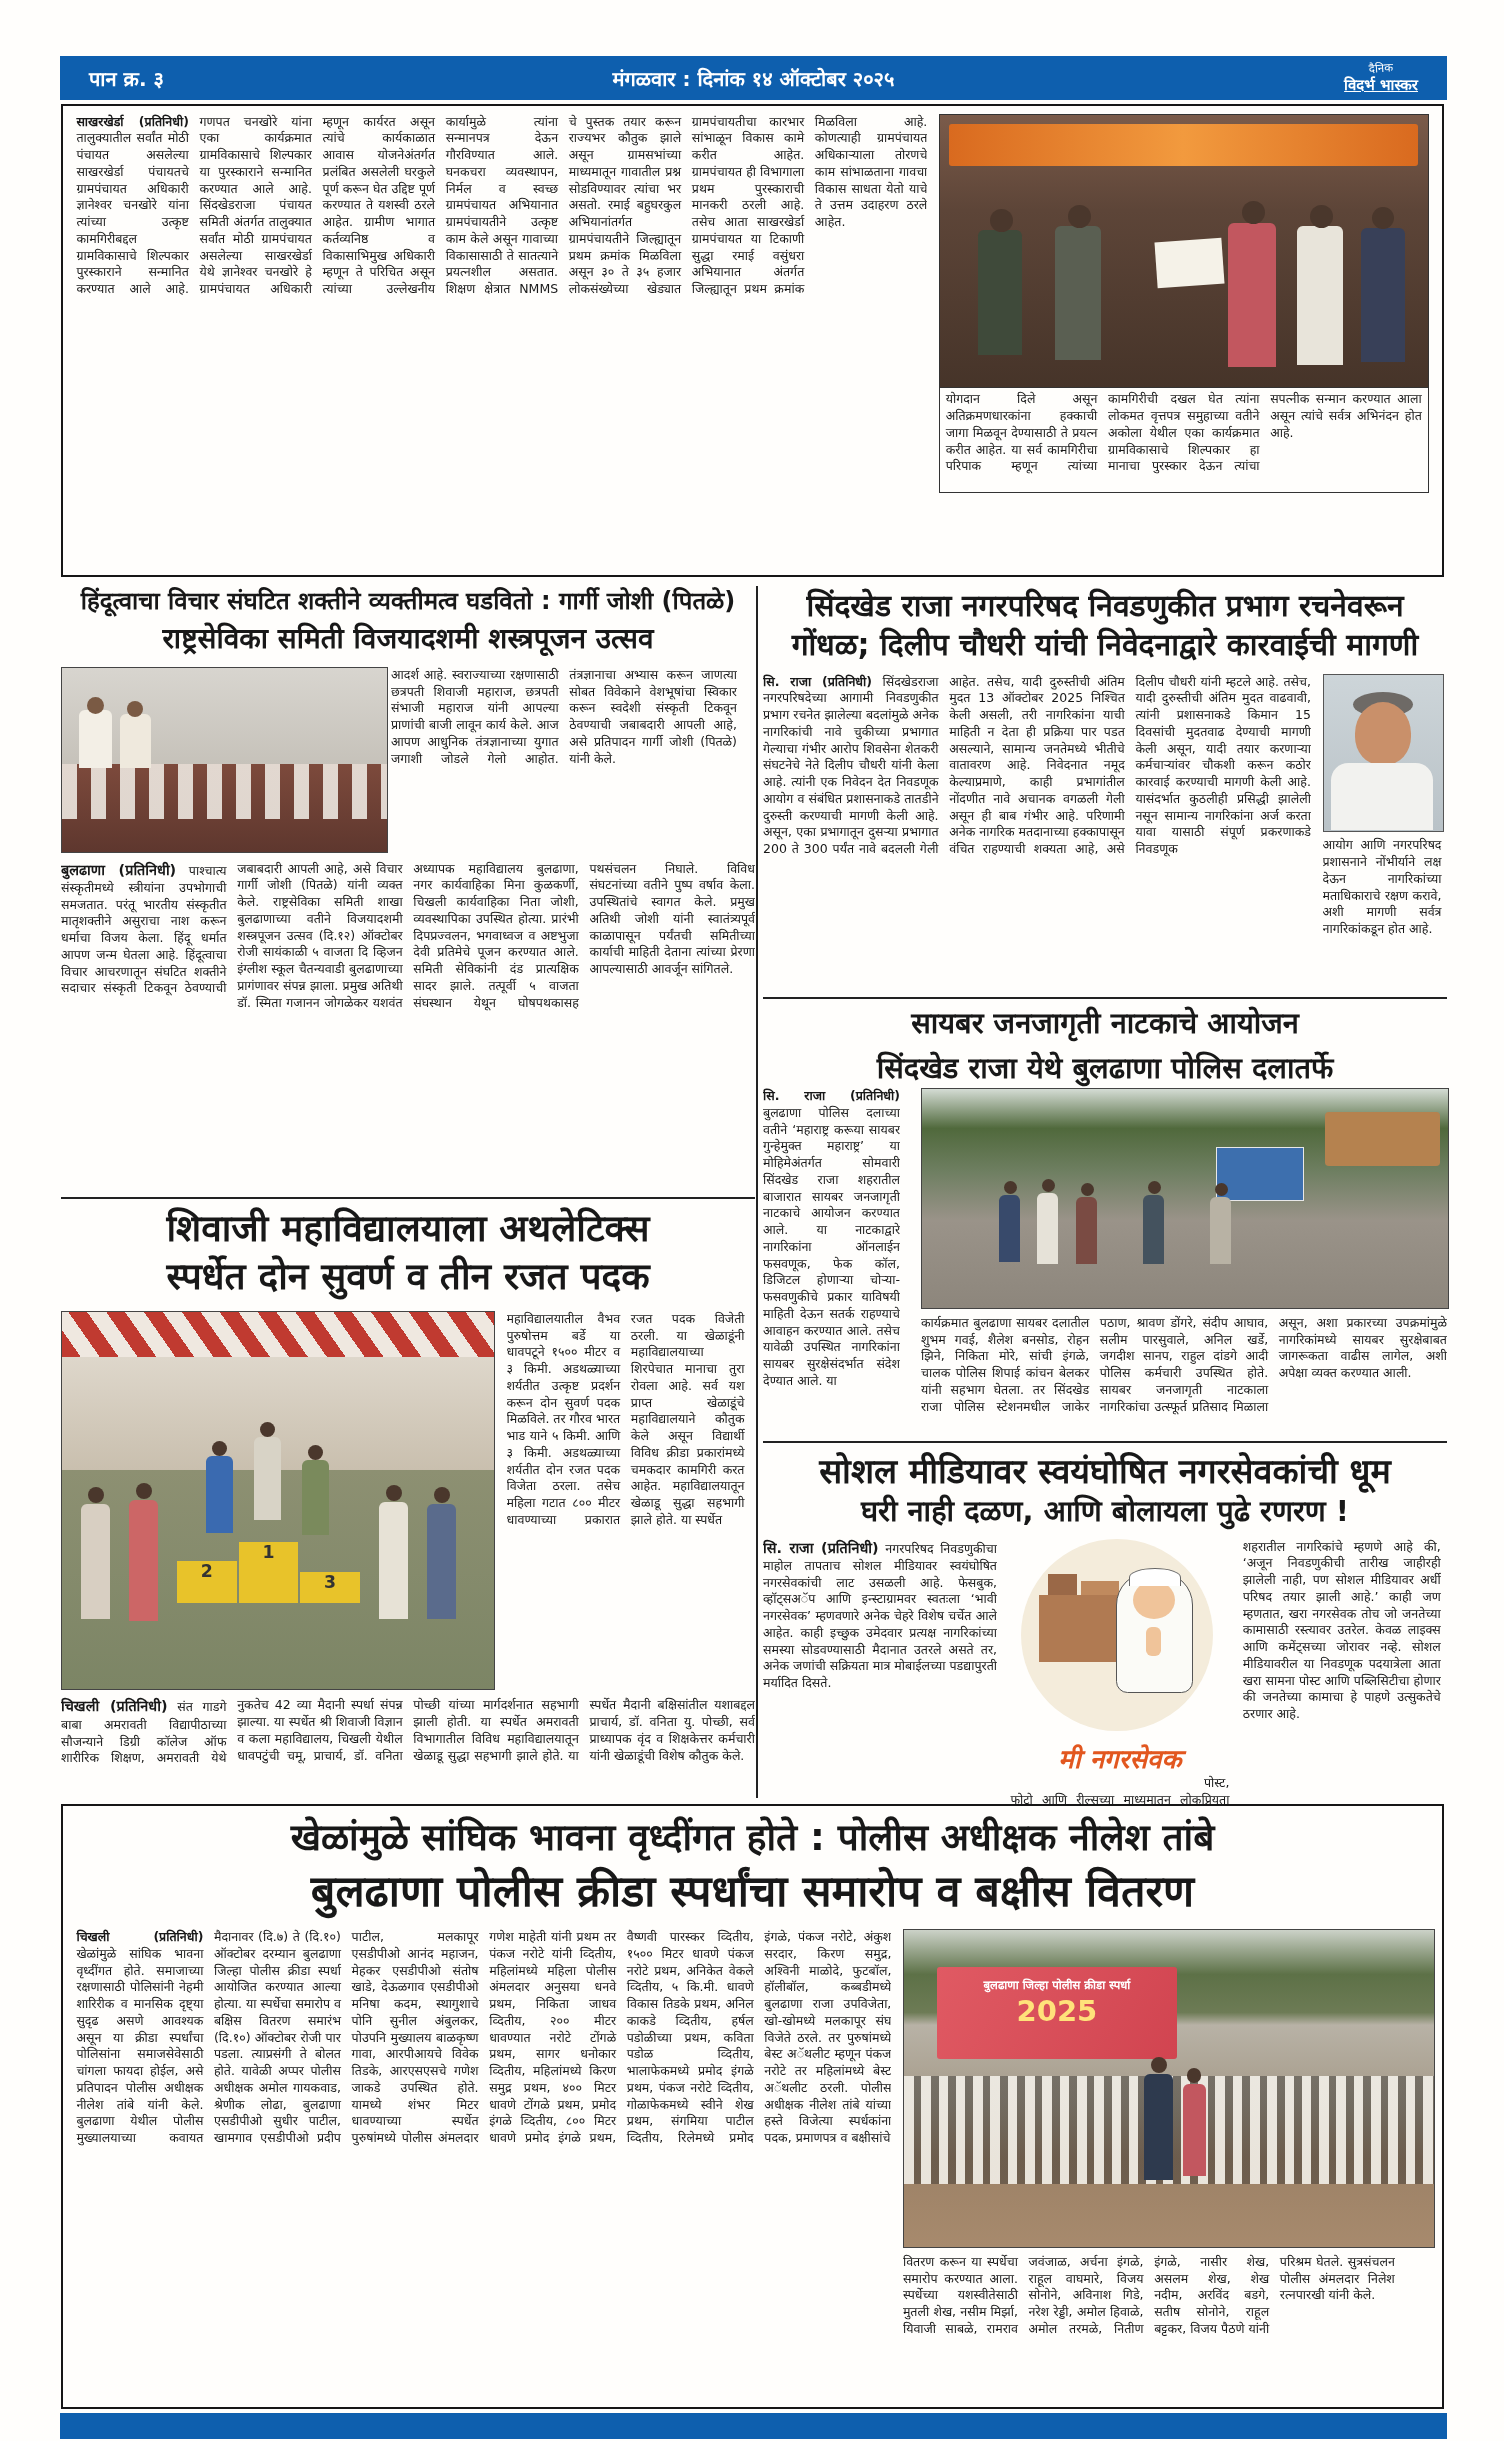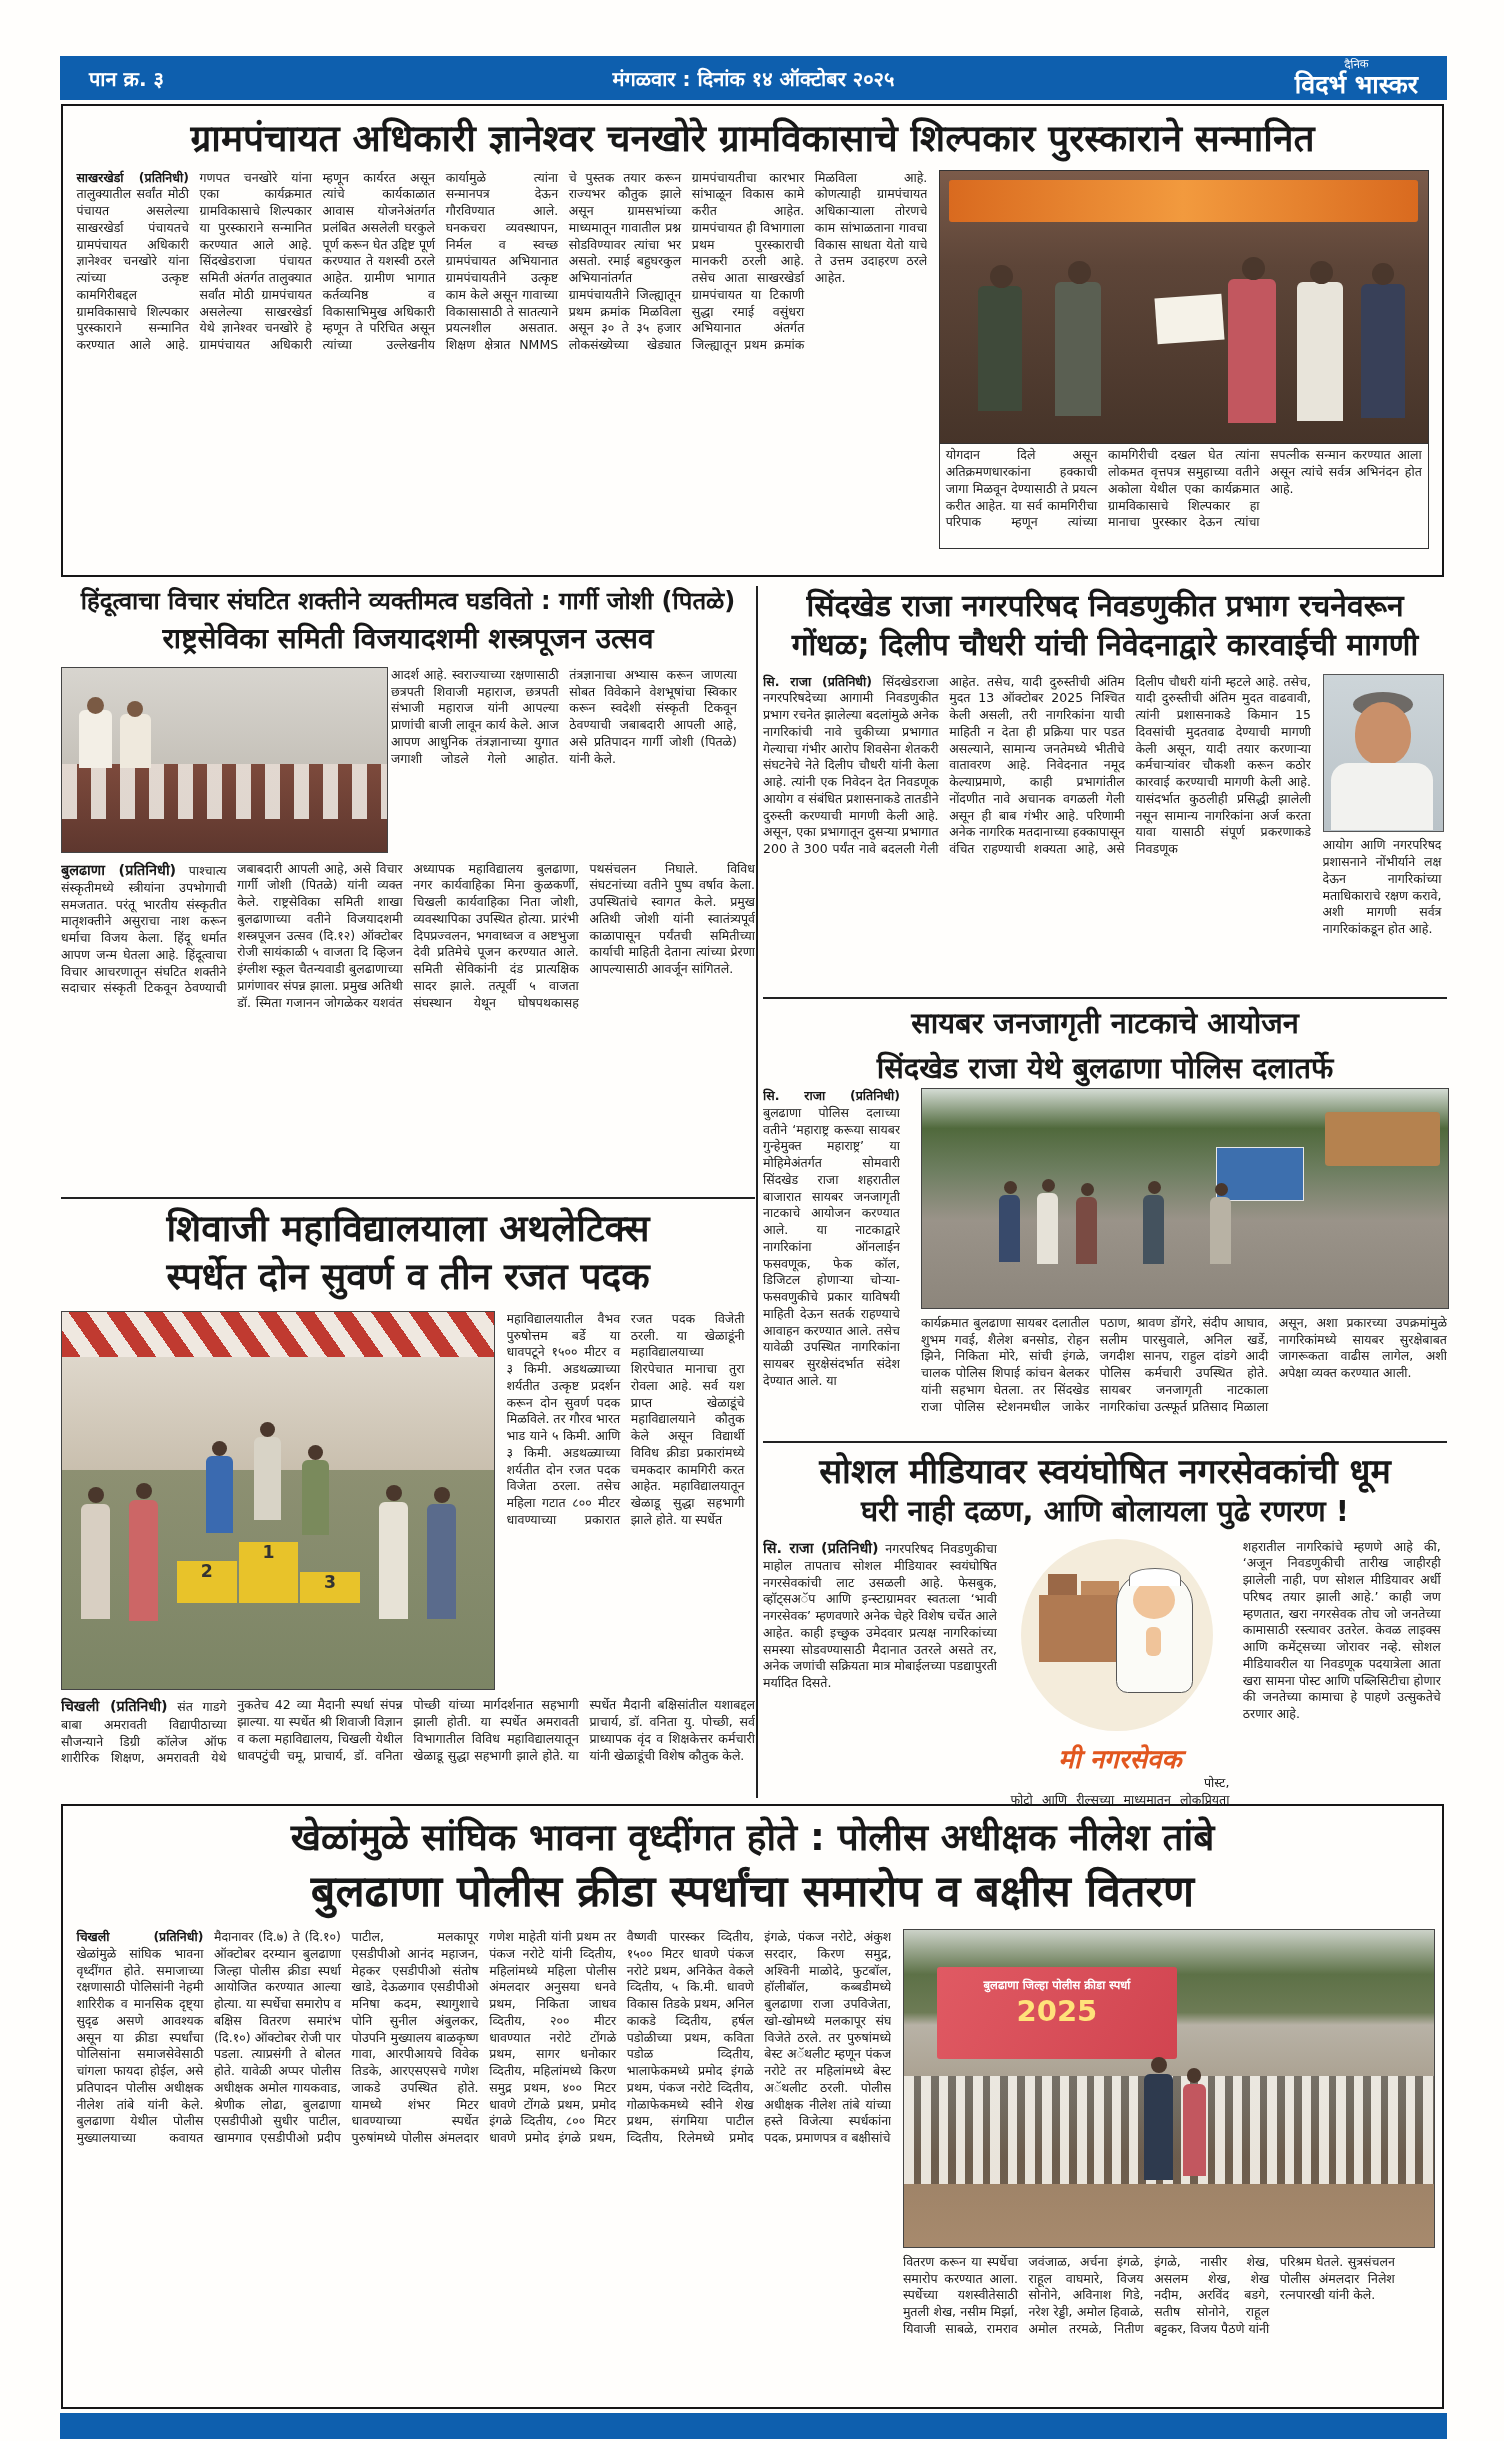--- a/index.html
+++ b/index.html
@@ -5,21 +5,21 @@
   html,body{margin:0;padding:0;background:#ffffff;}
   .page{position:relative;width:1504px;height:2441px;background:#fffefc;
         font-family:"DejaVu Sans","Liberation Sans",sans-serif;color:#181818;overflow:hidden;}
   
   .topbar{position:absolute;left:60px;top:56px;width:1387px;height:44px;background:#0e5fae;
           display:flex;align-items:center;justify-content:space-between;padding:0 29px;box-sizing:border-box;gap:33px;}
   .topbar .lbl{color:#ffffff;font-weight:bold;font-size:20px;}
   .topbar .center{position:absolute;left:0;right:0;text-align:center;}
   .masthead{text-align:center;color:#fff;line-height:1;position:relative;z-index:2;}
   .masthead .small{font-size:11.5px;display:block;transform:rotate(-4deg);margin-bottom:1.9px;}
-  .masthead .big{font-size:25px;font-weight:bold;}
+  .masthead .big{font-size:15px;font-weight:bold;text-decoration:underline;}
   .footbar{position:absolute;left:60px;top:2413px;width:1387px;height:26px;background:#0e5fae;}
   
   .box{position:absolute;border:2.9px solid #161616;background:#fffefc;box-sizing:border-box;padding:7.7px 13.4px;}
   .sec{position:absolute;box-sizing:border-box;}
   .h-xl{font-size:37px;font-weight:bold;text-align:center;white-space:nowrap;line-height:1.25;margin:1.9px 0 7.7px 0;}
   .h-line{font-weight:bold;text-align:center;line-height:1.3;white-space:nowrap;}
   .cols{column-gap:10.6px;text-align:justify;font-size:12.5px;line-height:1.34;column-fill:balance;overflow:hidden;}
   .coltext{font-size:12.5px;line-height:1.34;text-align:justify;overflow:hidden;}
   .dl{font-weight:bold;}
   .vrule{position:absolute;width:1.9px;background:#222;}
@@ -82,21 +82,20 @@
   <div class="topbar">
     <span class="lbl">पान क्र. ३</span>
     <span class="lbl center">मंगळवार : दिनांक १४ ऑक्टोबर २०२५</span>
     <span class="masthead">
       <span class="small">दैनिक</span>
       <span class="big">विदर्भ भास्कर</span>
     </span>
   </div>
 
   <div class="box" style="left:61px;top:104px;width:1383px;height:473px;">
-    <div class="h-xl">ग्रामपंचायत अधिकारी ज्ञानेश्वर चनखोरे ग्रामविकासाचे शिल्पकार पुरस्काराने सन्मानित</div>
     <div style="display:flex;gap:11.5px;">
       <div class="cols" style="width:855px;height:379px;column-count:7;">
         <span class="dl">साखरखेर्डा (प्रतिनिधी)</span>
         <span>तालुक्यातील सर्वांत मोठी पंचायत असलेल्या साखरखेर्डा पंचायतचे ग्रामपंचायत अधिकारी ज्ञानेश्वर चनखोरे यांना त्यांच्या उत्कृष्ट कामगिरीबद्दल ग्रामविकासाचे शिल्पकार पुरस्काराने सन्मानित करण्यात आले आहे. गणपत चनखोरे यांना एका कार्यक्रमात ग्रामविकासाचे शिल्पकार या पुरस्काराने सन्मानित करण्यात आले आहे. सिंदखेडराजा पंचायत समिती अंतर्गत तालुक्यात सर्वांत मोठी ग्रामपंचायत असलेल्या साखरखेर्डा येथे ज्ञानेश्वर चनखोरे हे ग्रामपंचायत अधिकारी म्हणून कार्यरत असून त्यांचे कार्यकाळात आवास योजनेअंतर्गत प्रलंबित असलेली घरकुले पूर्ण करून घेत उद्दिष्ट पूर्ण करण्यात ते यशस्वी ठरले आहेत. ग्रामीण भागात कर्तव्यनिष्ठ व विकासाभिमुख अधिकारी म्हणून ते परिचित असून त्यांच्या उल्लेखनीय कार्यामुळे त्यांना सन्मानपत्र देऊन गौरविण्यात आले. घनकचरा व्यवस्थापन, निर्मल व स्वच्छ ग्रामपंचायत अभियानात ग्रामपंचायतीने उत्कृष्ट काम केले असून गावाच्या विकासासाठी ते सातत्याने प्रयत्नशील असतात. शिक्षण क्षेत्रात NMMS चे पुस्तक तयार करून राज्यभर कौतुक झाले असून ग्रामसभांच्या माध्यमातून गावातील प्रश्न सोडविण्यावर त्यांचा भर असतो. रमाई बहुघरकुल अभियानांतर्गत ग्रामपंचायतीने जिल्ह्यातून प्रथम क्रमांक मिळविला असून ३० ते ३५ हजार लोकसंख्येच्या खेड्यात ग्रामपंचायतीचा कारभार सांभाळून विकास कामे करीत आहेत. ग्रामपंचायत ही विभागाला प्रथम पुरस्काराची मानकरी ठरली आहे. तसेच आता साखरखेर्डा ग्रामपंचायत या टिकाणी सुद्धा रमाई वसुंधरा अभियानात अंतर्गत जिल्ह्यातून प्रथम क्रमांक मिळविला आहे. कोणत्याही ग्रामपंचायत अधिकाऱ्याला तोरणचे काम सांभाळताना गावचा विकास साधता येतो याचे ते उत्तम उदाहरण ठरले आहेत.</span>
       </div>
       <div style="width:490px;border:1px solid #333;">
         <div class="ph ph-award" style="width:100%;height:272px;">
           <div class="band banner"></div>
           <div class="cert"></div>
           <div class="person" style="left:38px;top:115px;width:44px;height:125px;background:#3f4a3a;"></div>

